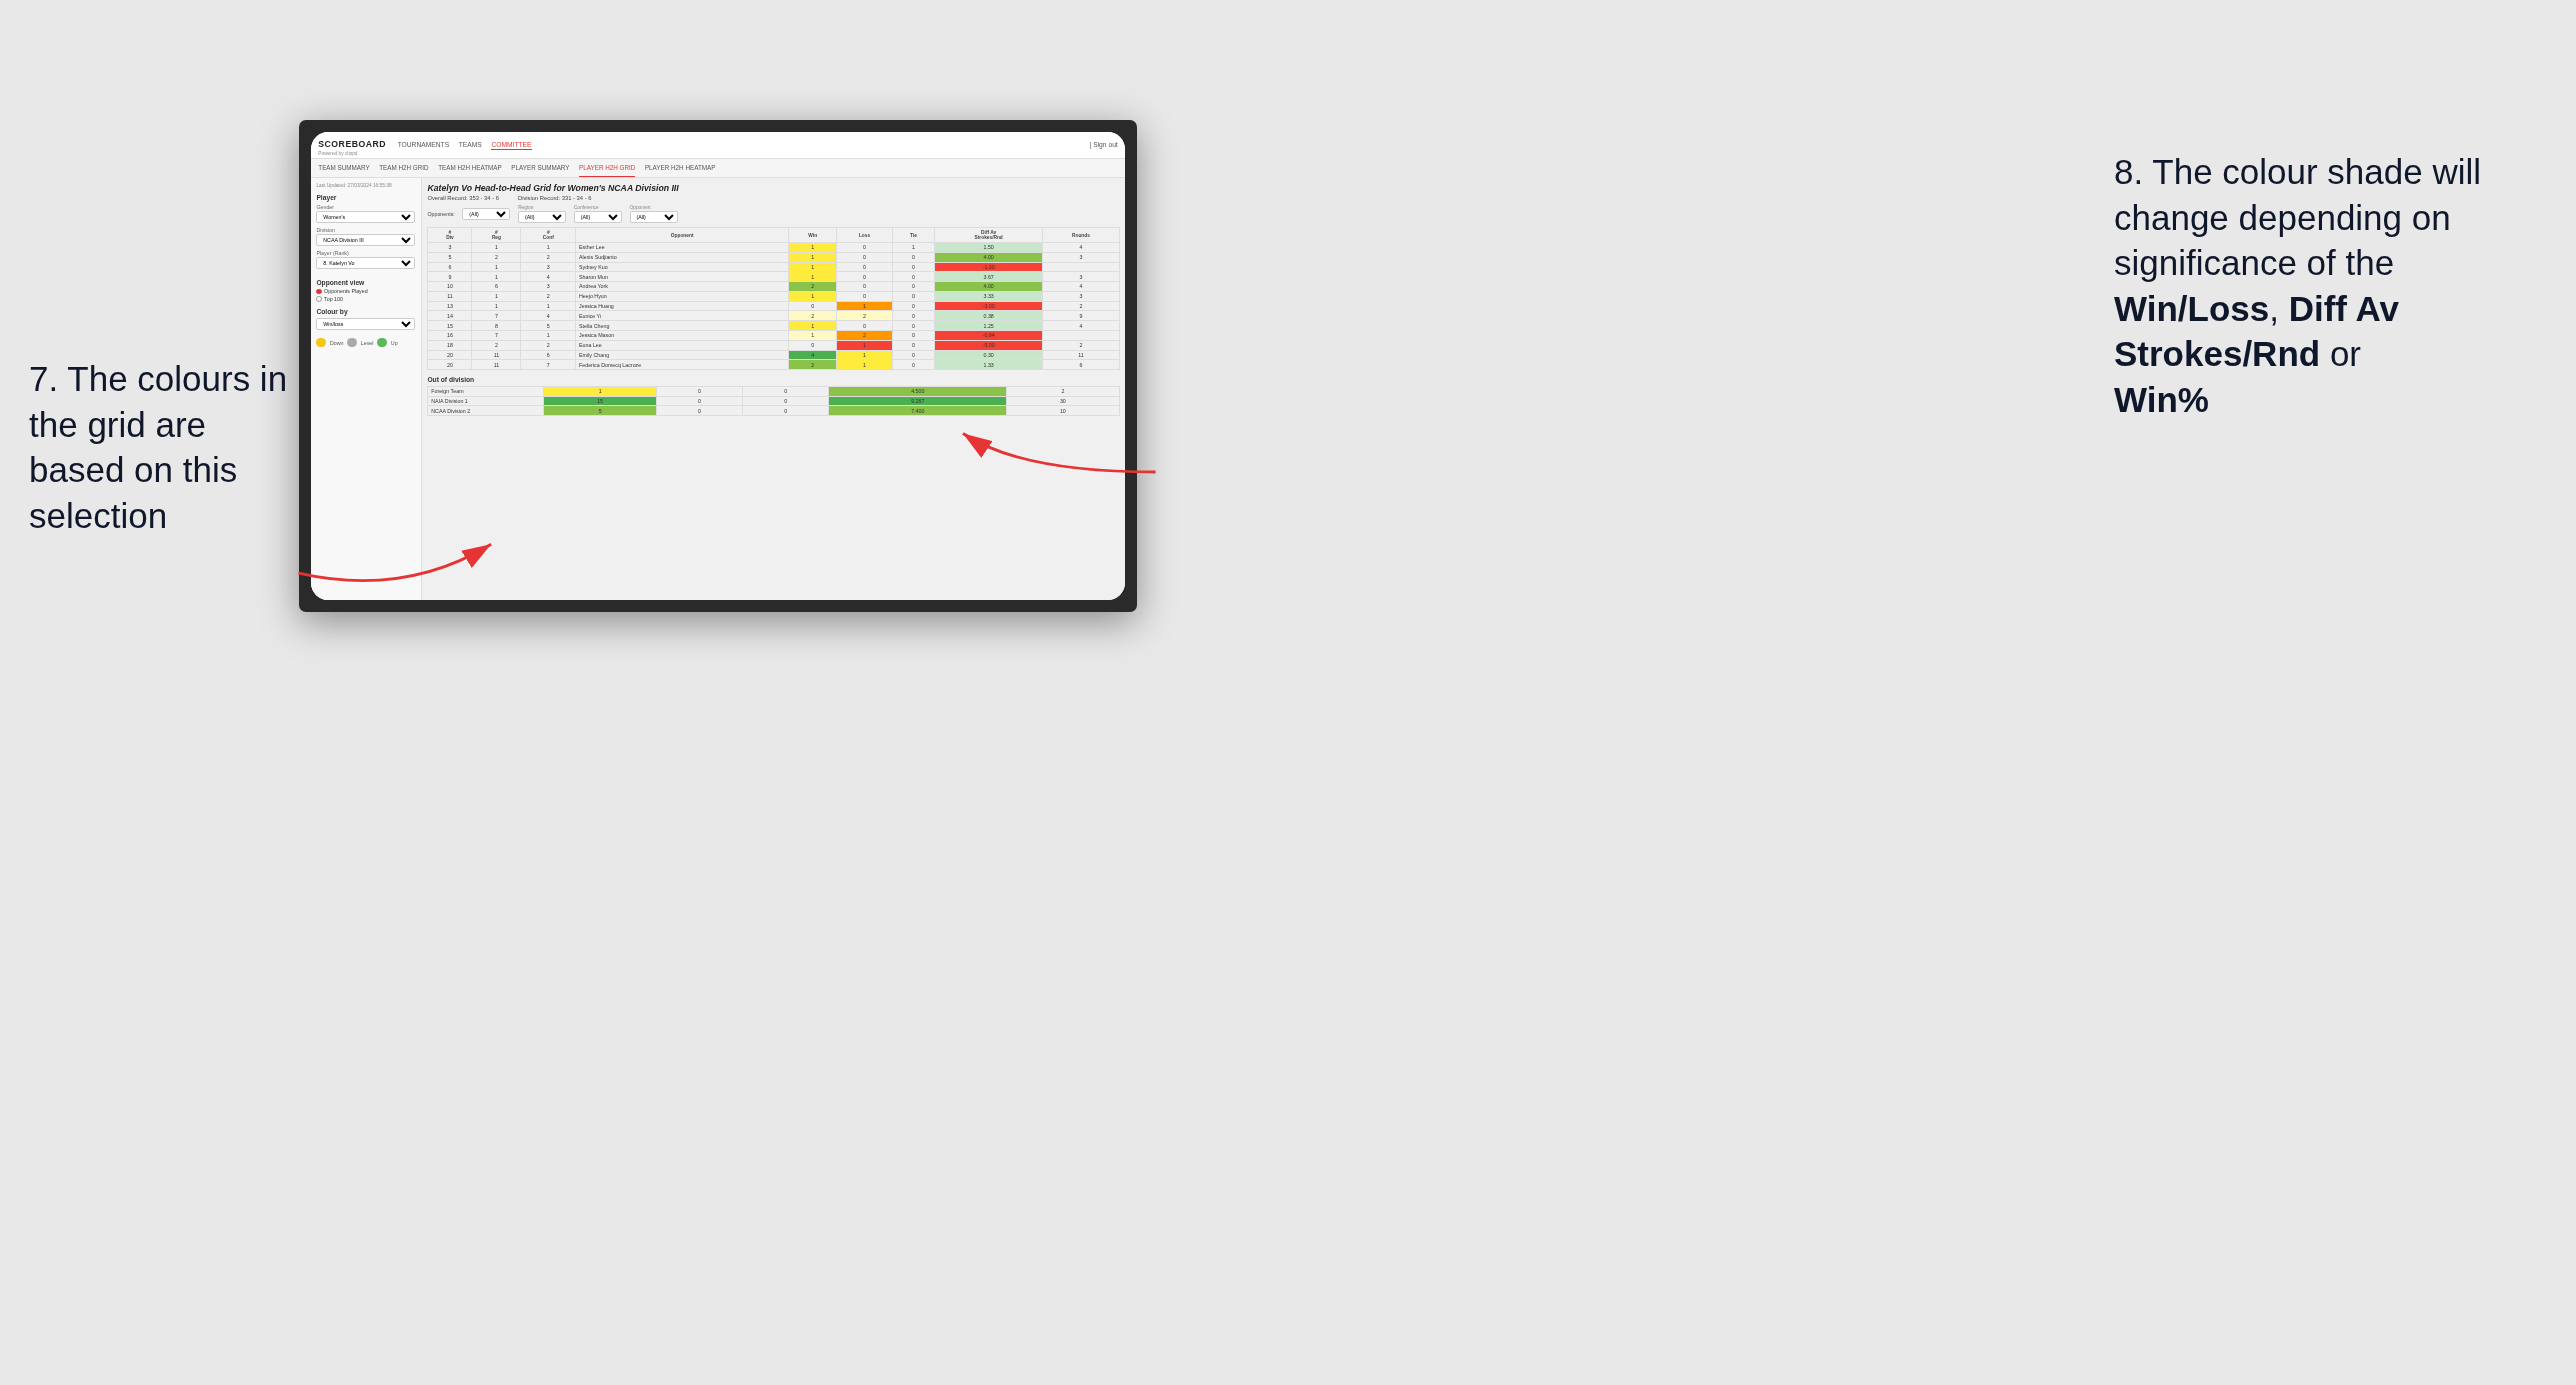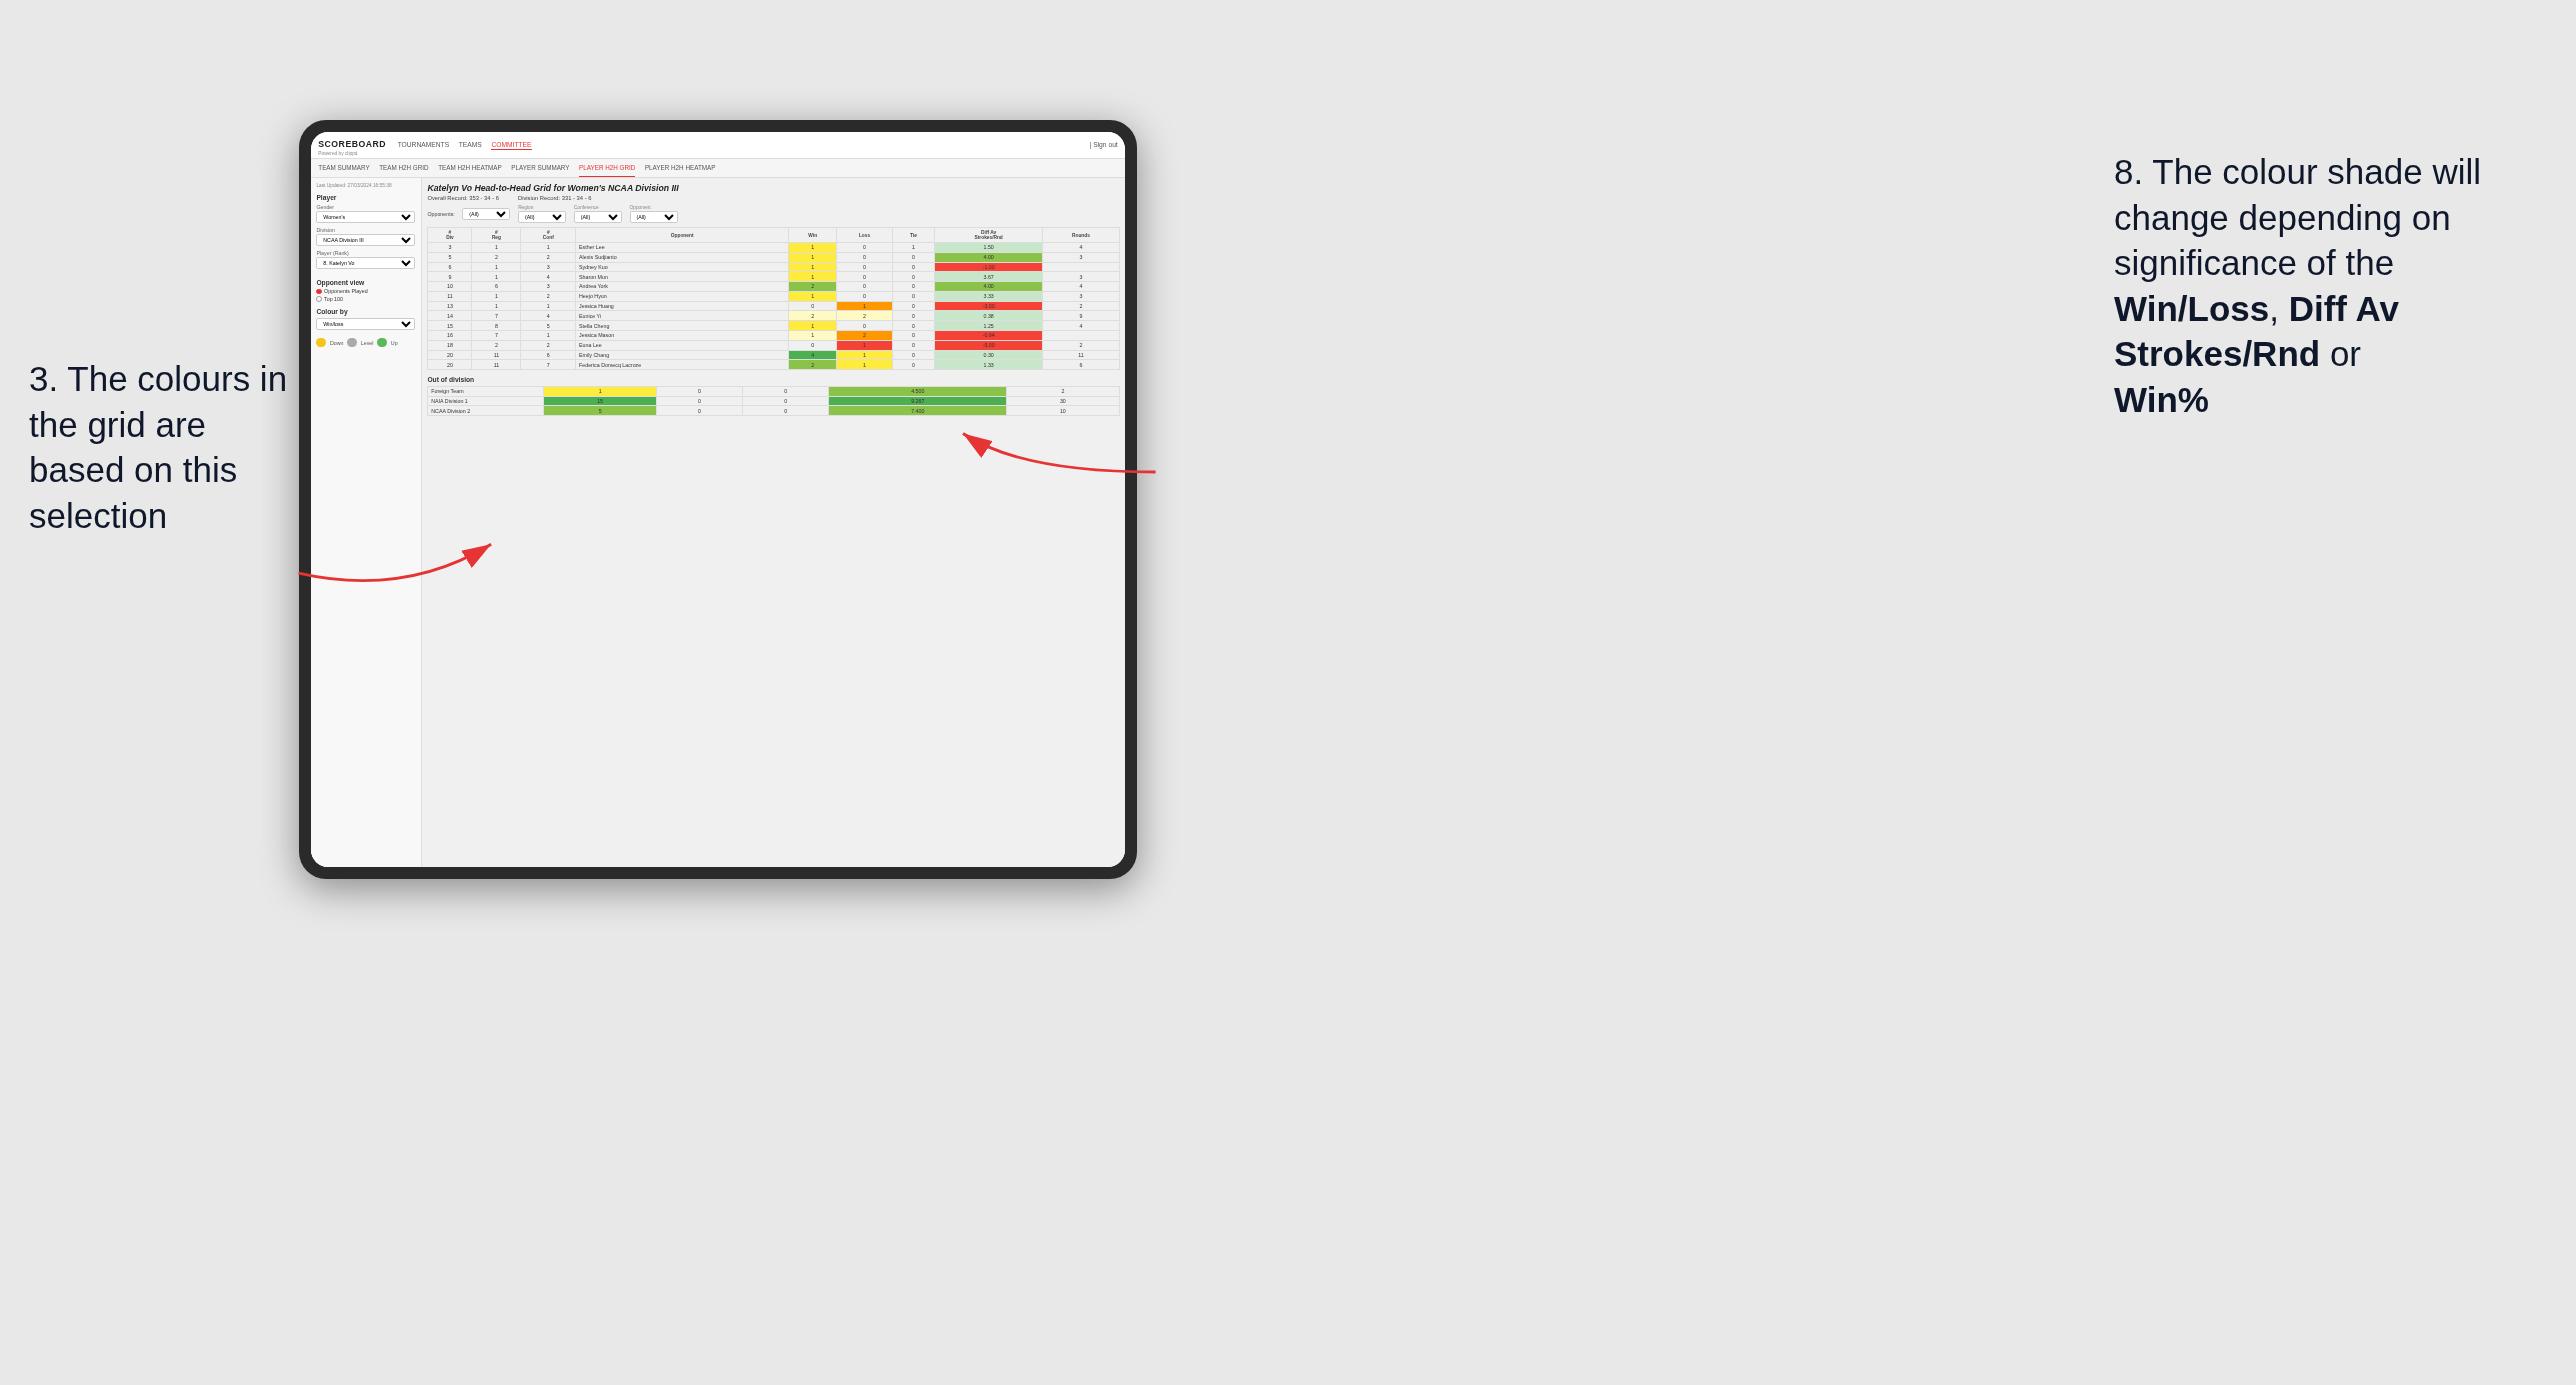--- a/index.html
+++ b/index.html
@@ -11,23 +11,23 @@
       position: relative;
       overflow: hidden;
     }
 
     
     .tablet-outer {
       position: absolute;
       left: 299px;
       top: 120px;
       width: 838px;
-      height: 759px;
+      height: 492px;
       background: #2a2a2a;
-      border-radius: 27px;
+      border-radius: 7px;
       box-shadow: 0 9.6px 39px rgba(0,0,0,0.4);
     }
     .tablet-inner {
       position: absolute;
       left: 11.6px;
       top: 11.6px;
       right: 11.6px;
       bottom: 11.6px;
       background: #fff;
       border-radius: 17.3px;
@@ -623,21 +623,21 @@
             </tr>
           </tbody>
         </table>
       </div>
     </div>
 
   </div>
 </div>
 
 <div class="annotation annotation-left">
-  <span>3. The colours in the grid are based on this selection</span>
+  <span>7. The colours in the grid are based on this selection</span>
 </div>
 
 <div class="annotation annotation-right">
   <span>8. The colour shade will change depending on significance of the</span><br>
   <strong>Win/Loss</strong><span>, </span><strong>Diff Av Strokes/Rnd</strong><span> or</span><br>
   <strong>Win%</strong>
 </div>
 
 <svg class="arrows-layer" viewBox="0 0 2675 1439" width="2576" height="1386">
 

